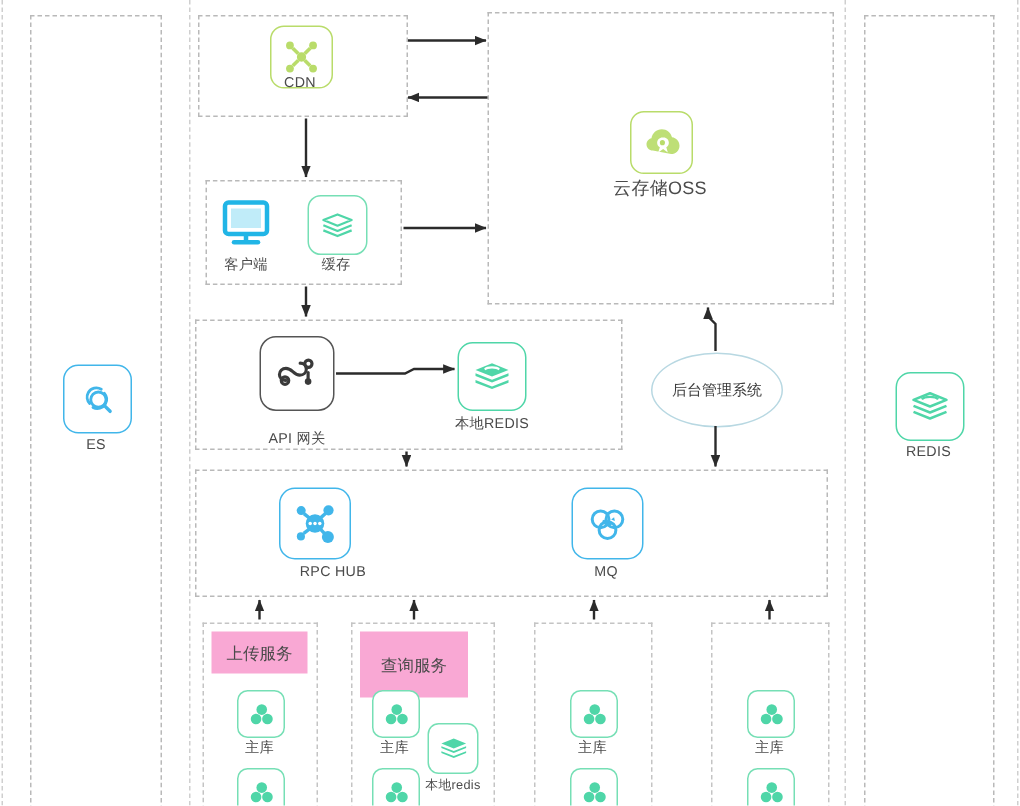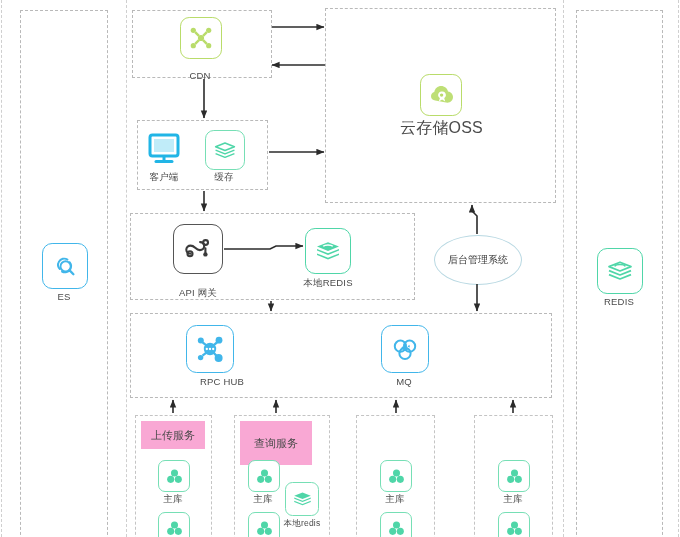--- a/index.html
+++ b/index.html
@@ -33,21 +33,21 @@
   
   .lbl {
     position: absolute;
     font-size: 9.5px;
     color: #4b4b4b;
     text-align: center;
     white-space: nowrap;
     line-height: 1.1;
     letter-spacing: .2px;
   }
-  .lbl-lg { font-size: 16px; }
+  .lbl-lg { font-size: 12px; }
   .lbl-sm { font-size: 8.5px; }
 
   
   .tile {
     position: absolute;
     border-radius: 22%;
     border: 1.6px solid #ccc;
     background: #fff;
     display: flex; align-items: center; justify-content: center;
   }
@@ -120,21 +120,21 @@
       <circle cx="5.3" cy="5.3" r="2.6" fill="#b9dc6a"></circle>
       <circle cx="20.7" cy="5.3" r="2.6" fill="#b9dc6a"></circle>
       <circle cx="5.3" cy="20.7" r="2.6" fill="#b9dc6a"></circle>
       <circle cx="20.7" cy="20.7" r="2.6" fill="#b9dc6a"></circle>
       <line x1="7.2" y1="7.2" x2="10.9" y2="10.9" stroke="#b9dc6a" stroke-width="2.4"></line>
       <line x1="18.8" y1="7.2" x2="15.1" y2="10.9" stroke="#b9dc6a" stroke-width="2.4"></line>
       <line x1="7.2" y1="18.8" x2="10.9" y2="15.1" stroke="#b9dc6a" stroke-width="2.4"></line>
       <line x1="18.8" y1="18.8" x2="15.1" y2="15.1" stroke="#b9dc6a" stroke-width="2.4"></line>
     </svg>
   </div>
-  <div class="lbl" style="left:170px; top:71px; width:60px;">CDN</div>
+  <div class="lbl" style="left:170px; top:51px; width:60px;">CDN</div>
 
   <div class="abs zone" style="left:325px; top:8px; width:231px; height:195px;"></div>
   <div class="tile tile-green" style="left:420px; top:74px; width:40px; height:40px;">
     <svg width="26" height="26" viewBox="0 0 26 26">
       <path d="M7.2 18.4c-2.4 0-4.2-1.9-4.2-4.2 0-2 1.4-3.7 3.3-4.1.5-3.4 3.4-6 6.9-6 3.3 0 6.1 2.3 6.8 5.4 2.8.3 5 2.7 5 5.6 0 3.1-2.5 5.6-5.6 5.6" fill="#b9dc6a" opacity="0.92"></path>
       <path d="M13.6 9.6c-1.9 0-3.5 1.6-3.5 3.5 0 1.3.7 2.4 1.8 3l-1.1 3.5 3.3-2.2 3.1 2.2-1-3.5c1-.6 1.7-1.7 1.7-3 0-1.9-1.5-3.5-3.4-3.5z" fill="#ffffff"></path>
       <circle cx="13.6" cy="13.1" r="1.7" fill="#b9dc6a"></circle>
     </svg>
   </div>
   <div class="lbl lbl-lg" style="left:400px; top:119px; width:80px;">云存储OSS</div>
@@ -195,21 +195,21 @@
       <circle cx="6.8" cy="7.4" r="3" fill="#41b6ea"></circle>
       <circle cx="25" cy="7.2" r="3.4" fill="#41b6ea"></circle>
       <circle cx="6.6" cy="24.6" r="2.7" fill="#41b6ea"></circle>
       <circle cx="24.6" cy="25" r="4" fill="#41b6ea"></circle>
       <line x1="8.6" y1="9.4" x2="12.4" y2="12.4" stroke="#41b6ea" stroke-width="2.3"></line>
       <line x1="23" y1="9.3" x2="19.5" y2="12.4" stroke="#41b6ea" stroke-width="2.3"></line>
       <line x1="8.5" y1="22.6" x2="12.4" y2="19.6" stroke="#41b6ea" stroke-width="2.3"></line>
       <line x1="22.4" y1="22.8" x2="19.5" y2="19.6" stroke="#41b6ea" stroke-width="2.3"></line>
     </svg>
   </div>
-  <div class="lbl" style="left:190px; top:377px; width:64px;">RPC HUB</div>
+  <div class="lbl" style="left:180px; top:377px; width:64px;text-align:right;">RPC HUB</div>
 
   <div class="tile tile-blue" style="left:381px; top:325px; width:46px; height:46px;">
     <svg width="30" height="30" viewBox="0 0 30 30">
       <circle cx="10.4" cy="12.2" r="5.6" fill="none" stroke="#41b6ea" stroke-width="2"></circle>
       <circle cx="19.6" cy="12.2" r="5.6" fill="none" stroke="#41b6ea" stroke-width="2"></circle>
       <circle cx="15" cy="19.4" r="5.6" fill="none" stroke="#41b6ea" stroke-width="2"></circle>
       <path d="M12.6 13.6a3 3 0 0 0 4.4 1.4" fill="none" stroke="#41b6ea" stroke-width="2" stroke-linecap="round"></path>
       <path d="M17.4 12.4 19.4 10.8 19.9 13.4z" fill="#41b6ea"></path>
     </svg>
   </div>

